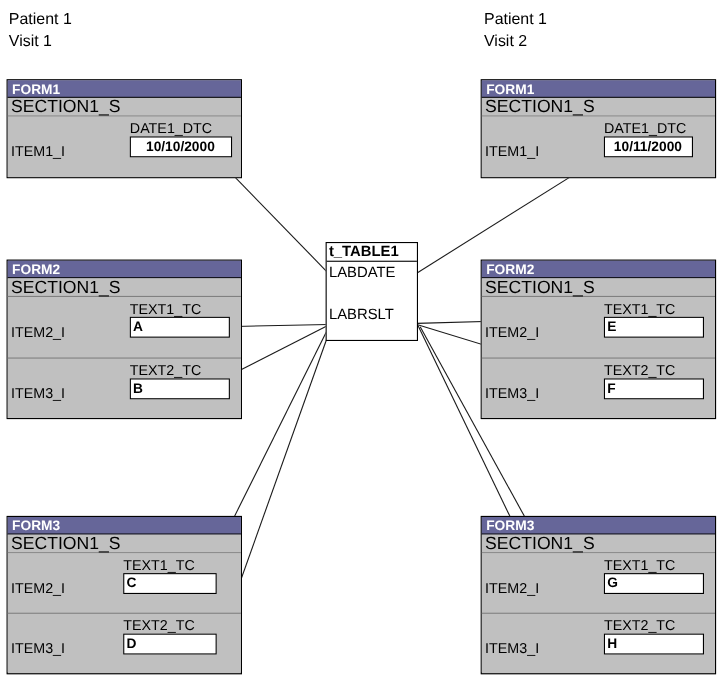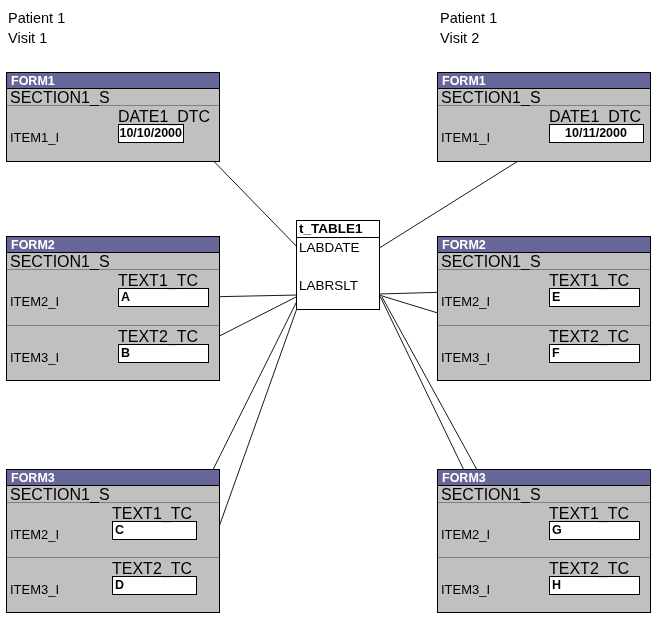--- a/index.html
+++ b/index.html
@@ -79,21 +79,21 @@
     position: absolute;
     left: 3px;
     font-size: 13px;
     color: #000000;
     white-space: pre;
   }
   .field-wrap {
     position: absolute;
   }
   .field-label {
-    font-size: 16px;
+    font-size: 13px;
     color: #000000;
     white-space: pre;
     line-height: 15px;
   }
   .field-input {
     background: #ffffff;
     border: 1px solid #000000;
     box-sizing: border-box;
     font-size: 12.5px;
     color: #000000;
@@ -169,33 +169,33 @@
   <div class="caption" style="left:8px; top:8px;"><span>Patient 1</span><br><span>Visit 1</span></div>
   <div class="caption" style="left:440px; top:8px;"><span>Patient 1</span><br><span>Visit 2</span></div>
 
   <div class="form-box" style="left:6px; top:72px; width:214px; height:90px;">
     <div class="form-header">FORM1</div>
     <div class="form-section">SECTION1_S</div>
     <div class="item-row first" style="height:55px;">
       <div class="item-label" style="top:24px;">ITEM1_I</div>
       <div class="field-wrap" style="left:111px; top:3px; width:90px;">
         <div class="field-label">DATE1_DTC</div>
-        <div class="field-input centered" style="width:66px;text-align:right;">10/10/2000</div>
+        <div class="field-input centered" style="width:93px;">10/10/2000</div>
       </div>
     </div>
   </div>
 
   <div class="form-box" style="left:437px; top:72px; width:214px; height:90px;">
     <div class="form-header">FORM1</div>
     <div class="form-section">SECTION1_S</div>
     <div class="item-row first" style="height:55px;">
       <div class="item-label" style="top:24px;">ITEM1_I</div>
       <div class="field-wrap" style="left:111px; top:3px; width:90px;">
         <div class="field-label">DATE1_DTC</div>
-        <div class="field-input centered" style="width:95px;">10/11/2000</div>
+        <div class="field-input centered" style="width:81px;">10/11/2000</div>
       </div>
     </div>
   </div>
 
   <div class="form-box" style="left:6px; top:236px; width:214px; height:145px;">
     <div class="form-header">FORM2</div>
     <div class="form-section">SECTION1_S</div>
     <div class="item-row first" style="height:55px;">
       <div class="item-label" style="top:24px;">ITEM2_I</div>
       <div class="field-wrap" style="left:111px; top:3px;">

